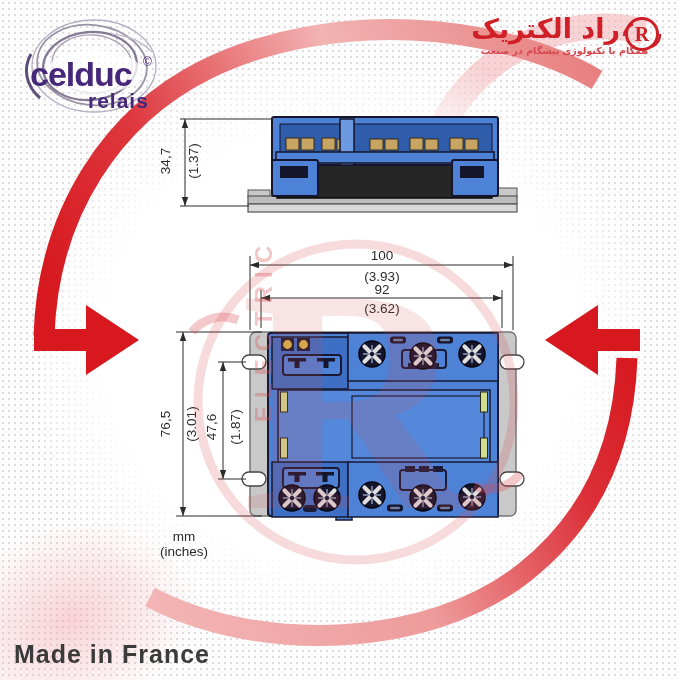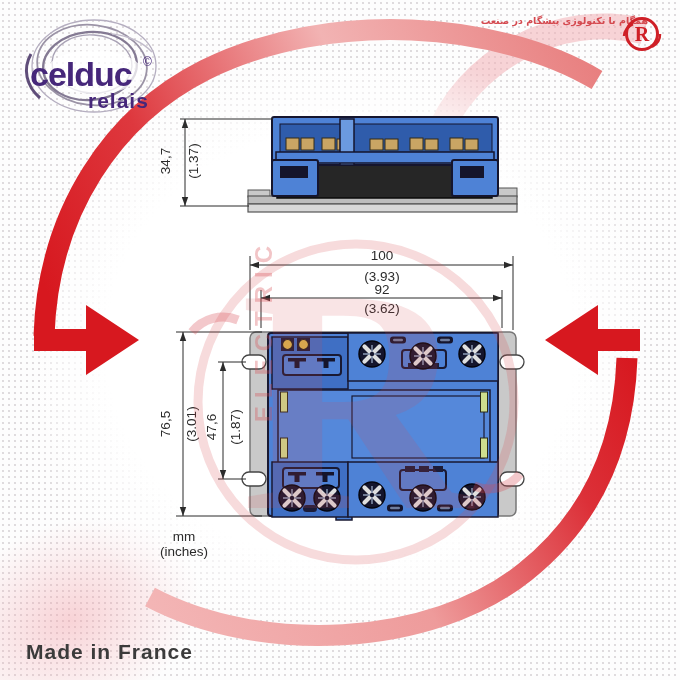--- a/index.html
+++ b/index.html
@@ -38,21 +38,21 @@
     direction:rtl; color:#cf2027; font-weight:bold; font-size:27px; line-height:30px;
     padding-right:46px; font-family:"DejaVu Sans", sans-serif;
   }
   .rad-sub {
     direction:rtl; color:#d4494f; font-weight:bold; font-size:9.5px; margin-top:1px;
     padding-right:18px; font-family:"DejaVu Sans", sans-serif;
   }
   .rad-emblem { position:absolute; right:2px; top:0px; }
   .footer-left {
     position:absolute; left:14px; top:640px; z-index:6;
-    font-size:21px; font-weight:bold; color:#3b3b3b; letter-spacing:1px;margin-left:12px;
+    font-size:25px; font-weight:bold; color:#3b3b3b; letter-spacing:1px;
   }
   .footer-right {
     position:absolute; right:16px; top:641px; z-index:6;
     font-size:21px; font-weight:bold; color:#4a4a4a; letter-spacing:2px;
   }
   text.dim { font-family:"Liberation Sans", sans-serif; font-size:13.5px; fill:#2b2b2b; }
 </style>
 </head>
 <body>
 
@@ -262,20 +262,21 @@
       <path d="M34,82 a56,42 0 0 1 -9,-44" stroke="#5f4d79" stroke-width="3"></path>
       <path d="M146,36 a60,45 0 0 0 -40,-18" stroke="#c2bccb" stroke-width="1.6"></path>
     </g>
     <ellipse cx="88" cy="56" rx="48" ry="22" fill="rgba(255,255,255,0.75)"></ellipse>
     <text x="24" y="70" font-size="34" font-weight="bold" fill="#46277a" letter-spacing="-1">celduc</text>
     <text x="137" y="50" font-size="12" fill="#46277a">©</text>
     <text x="82" y="92" font-size="21" font-weight="bold" fill="#46277a" letter-spacing="1">relais</text>
   </svg>
 
   <div class="rad-logo">
+    <div class="rad-title">راد الکتریک</div>
     <div class="rad-sub">همگام با تکنولوژی پیشگام در صنعت</div>
     <svg class="rad-emblem" width="44" height="44" viewBox="0 0 44 44">
       <circle cx="22" cy="20" r="15.5" fill="none" stroke="#cf2027" stroke-width="3"></circle>
       <path d="M4,22 a18,15 0 0 1 9,-12" fill="none" stroke="#cf2027" stroke-width="2.5"></path>
       <path d="M40,20 a18,15 0 0 1 -8,13" fill="none" stroke="#cf2027" stroke-width="2.5"></path>
       <text x="22" y="27" text-anchor="middle" font-family="Liberation Serif, serif" font-weight="bold" font-size="20" fill="#cf2027">R</text>
     </svg>
   </div>
 
   <div class="footer-left">Made in France</div>

